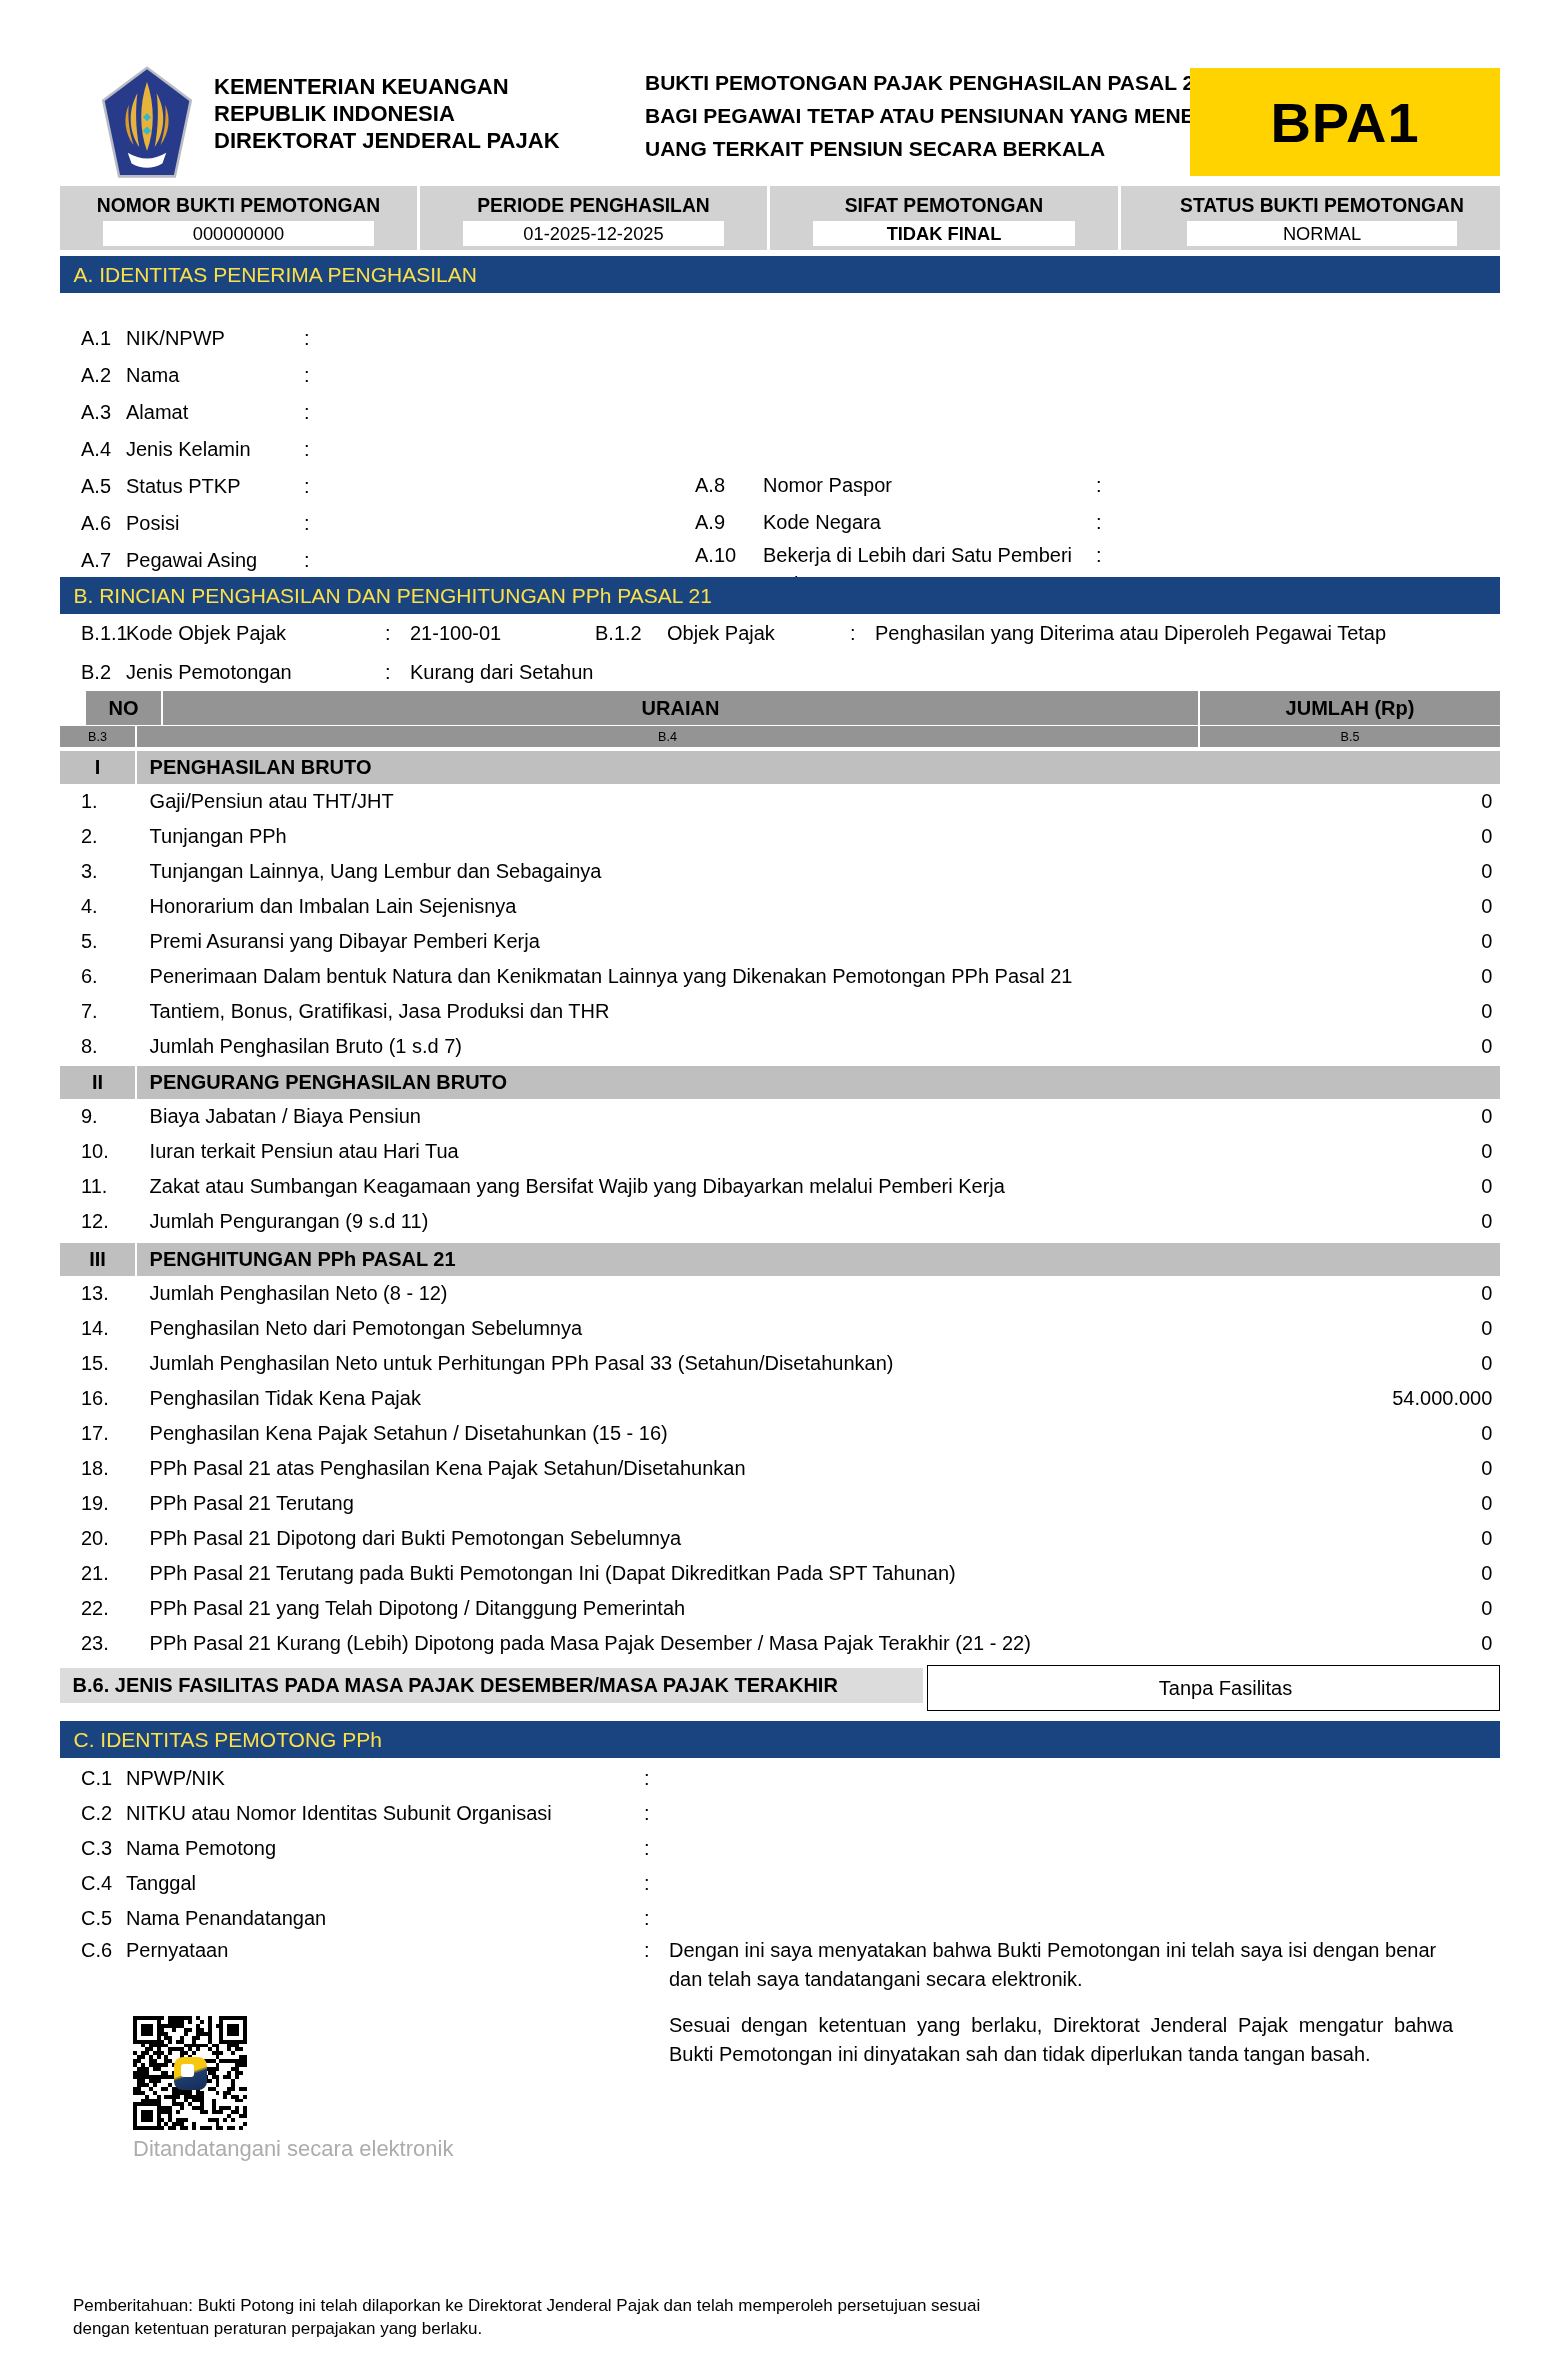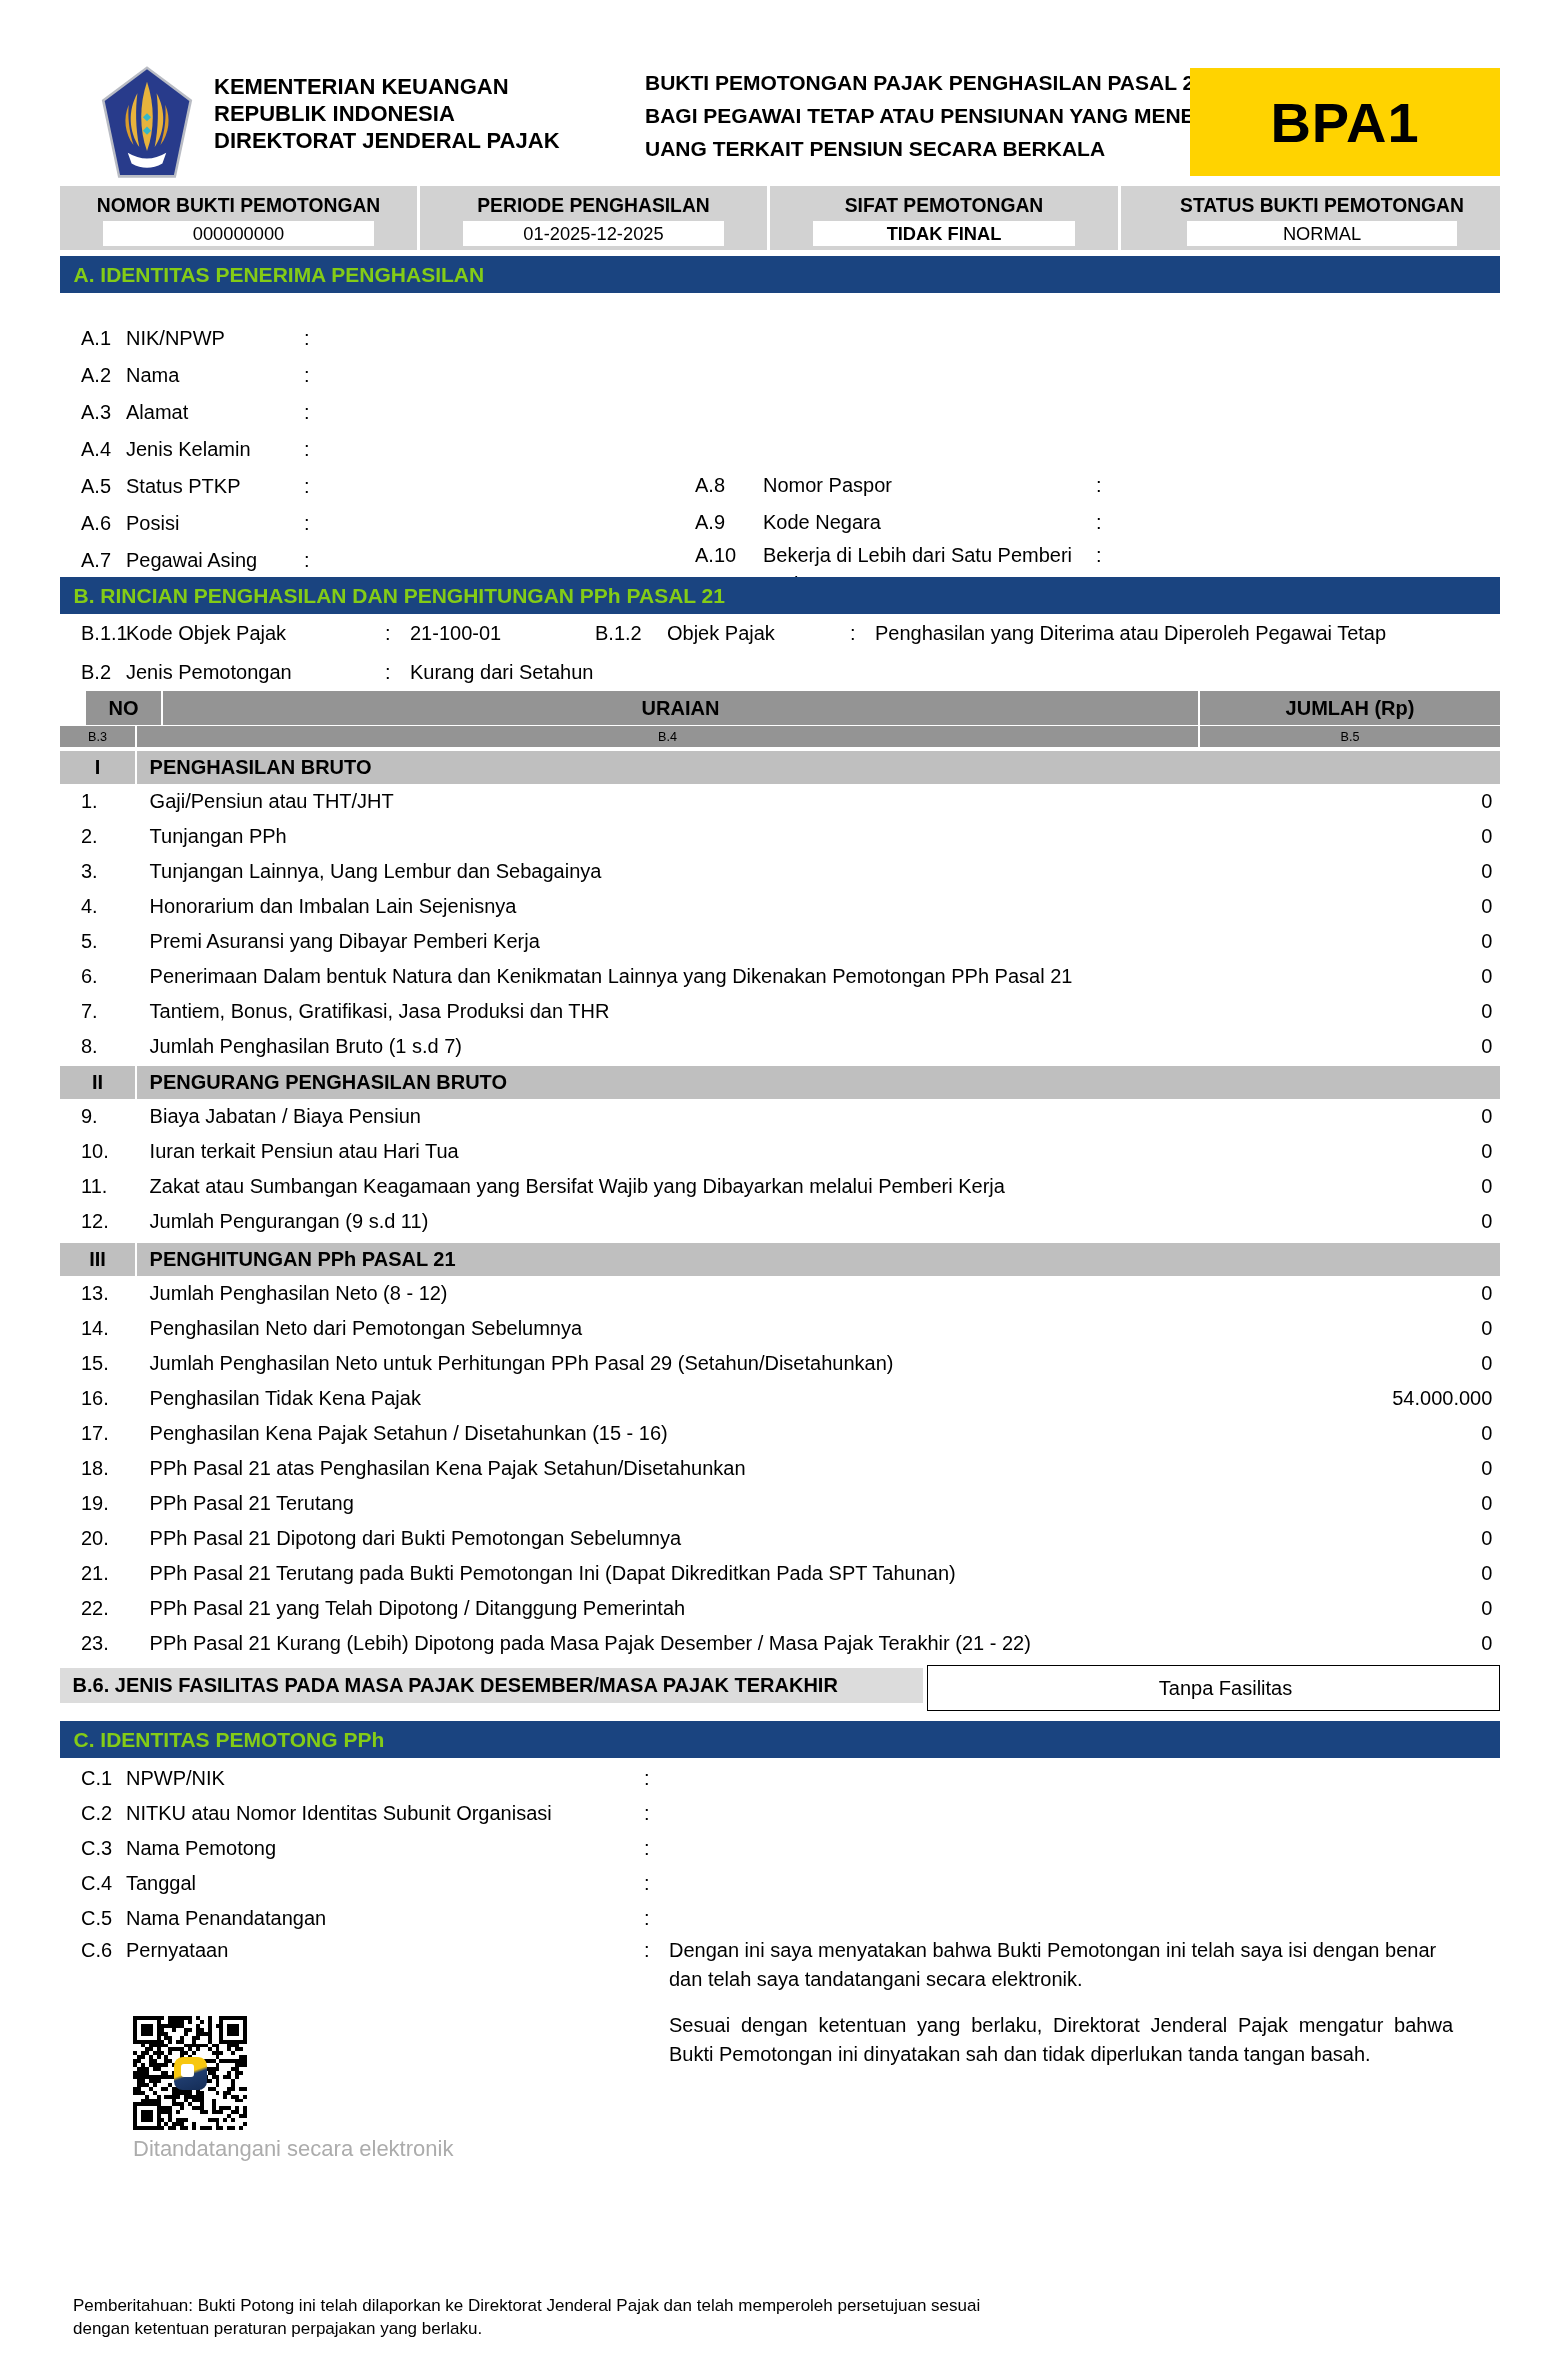--- a/index.html
+++ b/index.html
@@ -28,21 +28,21 @@
   .meta-col.sep { border-right:3.9px solid #fff; }
   .meta-label { text-align:center; margin-top:8.7px; font-weight:bold; font-size:19.3px; }
   .meta-box {
     position:absolute; left:43px; right:43px; top:35px; height:25px; background:#fff;
     display:flex; align-items:center; justify-content:center; font-size:18.3px;
   }
   .meta-box.bold { font-weight:bold; }
   
   .band {
     position:absolute; left:60px; width:1440px; height:37px; background:#1A4480;
-    color:#84cc16; font-weight:bold; font-size:21px; display:flex; align-items:center; padding-left:13.5px;
+    color:#fde047; font-weight:normal; font-size:21px; display:flex; align-items:center; padding-left:13.5px;
   }
   .band-a { top:256px; } .band-b { top:577px; } .band-c { top:1721px; }
   
   .fields { position:absolute; left:60px; width:1440px; font-size:20px; }
   .a-fields { top:320px; height:290px; }
   .frow { display:flex; align-items:center; height:37px; }
   .frow.topalign { align-items:flex-start; height:auto; line-height:29px; }
   .fno { width:66px; padding-left:21px; flex:none; }
   .flabel { width:178px; flex:none; }
   .fcolon { width:25px; flex:none; }
@@ -339,21 +339,21 @@
           <span class="tlabel">Jumlah Penghasilan Neto (8 - 12)</span>
           <span class="tval">0</span>
         </div>
         <div class="trow">
           <span class="tno">14.</span>
           <span class="tlabel">Penghasilan Neto dari Pemotongan Sebelumnya</span>
           <span class="tval">0</span>
         </div>
         <div class="trow">
           <span class="tno">15.</span>
-          <span class="tlabel">Jumlah Penghasilan Neto untuk Perhitungan PPh Pasal 29 (Setahun/Disetahunkan)</span>
+          <span class="tlabel">Jumlah Penghasilan Neto untuk Perhitungan PPh Pasal 33 (Setahun/Disetahunkan)</span>
           <span class="tval">0</span>
         </div>
         <div class="trow">
           <span class="tno">16.</span>
           <span class="tlabel">Penghasilan Tidak Kena Pajak</span>
           <span class="tval">54.000.000</span>
         </div>
         <div class="trow">
           <span class="tno">17.</span>
           <span class="tlabel">Penghasilan Kena Pajak Setahun / Disetahunkan (15 - 16)</span>

